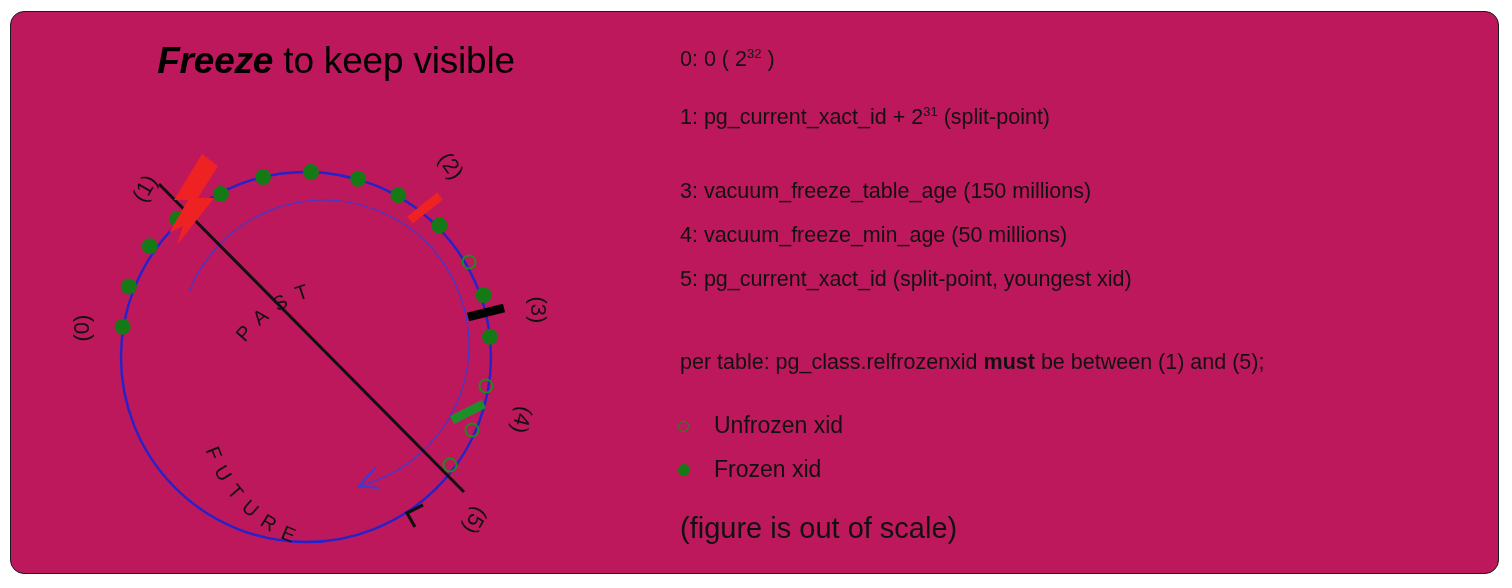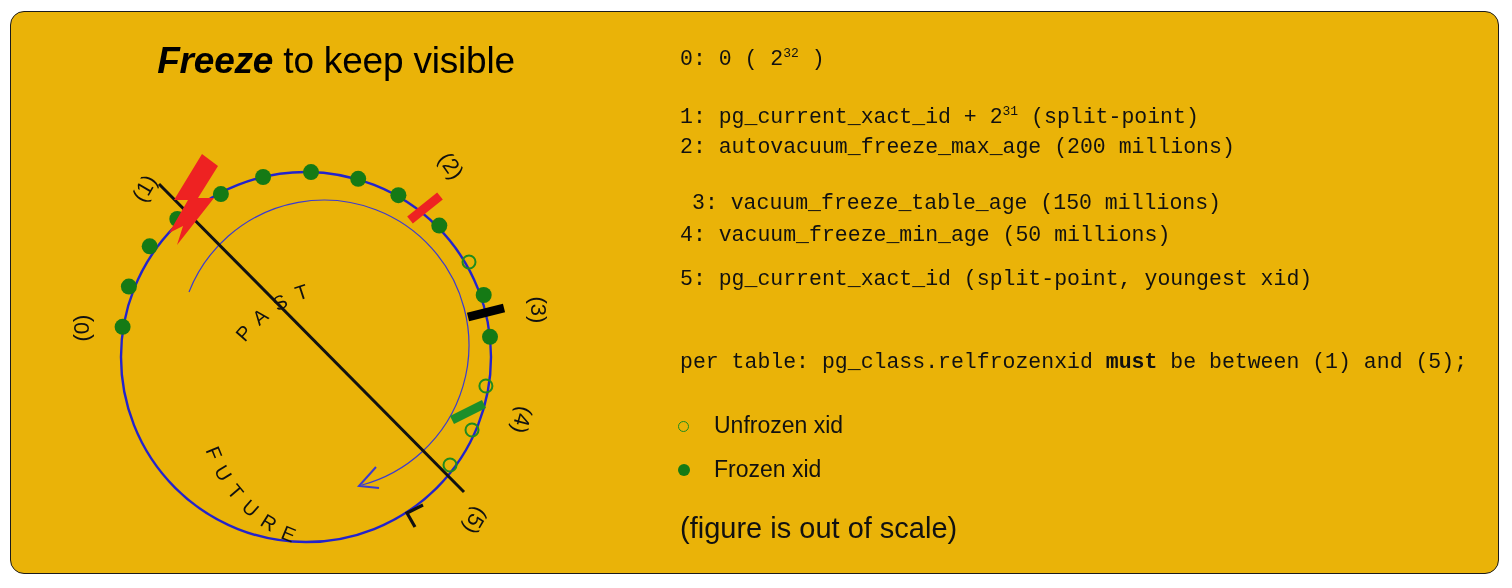--- a/index.html
+++ b/index.html
@@ -15,21 +15,21 @@
   }
   #figure-card {
     position: absolute;
     left: 10px;
     top: 11px;
     width: 1489px;
     height: 563px;
     box-sizing: border-box;
     border: 1.6px solid #1b1b1b;
     border-radius: 14px;
-    background: #eab308;
+    background: #be185d;
   }
   
   #left-panel {
     position: absolute;
     left: 0px;
     top: 0px;
     width: 650px;
     height: 561px;
   }
   #diagram-title {
@@ -61,31 +61,30 @@
     height: 561px;
     color: #111111;
   }
   .note-line {
     position: absolute;
     left: 6px;
     font-size: 21.5px;
     line-height: 26px;
     white-space: nowrap;
     color: #111;
-    font-family: Liberation Mono, monospace;
   }
   .note-line sup {
     font-size: 13px;
     vertical-align: super;
     line-height: 0;
   }
   #note-0 { top: 34px; }
   #note-1 { top: 92px; text-align: right; }
   #note-2 { top: 122px; }
-  #note-3 { top: 178px; margin-left: 12px; }
+  #note-3 { top: 166px; }
   #note-4 { top: 210px; }
   #note-5 { top: 254px; }
 
   #per-table-1 { top: 307px; margin-top: 30px; }
   #per-table-2 { top: 339px; left: 6px; width: 760px; text-align: center; }
   #per-table-1 b { font-weight: bold; }
 
   .legend-row {
     position: absolute;
     left: 4px;
@@ -191,21 +190,20 @@
       <text x="398" y="385" font-family="Liberation Sans, sans-serif" font-size="22" fill="#111" transform="rotate(120 398 385)" text-anchor="middle">(5)</text>
     </svg>
   </div>
 
   <div id="right-panel">
 
     <div class="note-line" id="note-0"><span>0: 0 ( 2</span><sup>32</sup><span> )</span></div>
 
     <div class="note-line" id="note-1"><span>1: pg_current_xact_id + 2</span><sup>31</sup><span> (split-point)</span></div>
 
-    <div class="note-line" id="note-2">2: autovacuum_freeze_max_age (200 millions)</div>
     <div class="note-line" id="note-3">3: vacuum_freeze_table_age (150 millions)</div>
     <div class="note-line" id="note-4">4: vacuum_freeze_min_age (50 millions)</div>
     <div class="note-line" id="note-5">5: pg_current_xact_id (split-point, youngest xid)</div>
 
     <div class="note-line" id="per-table-1"><span>per table: pg_class.relfrozenxid </span><b>must</b><span> be between (1) and (5);</span></div>
 
 
     <div class="legend-row" id="legend-unfrozen"><span class="legend-swatch open"></span><span>Unfrozen xid</span></div>
 
     <div class="legend-row" id="legend-frozen"><span class="legend-swatch filled"></span><span>Frozen xid</span></div>

